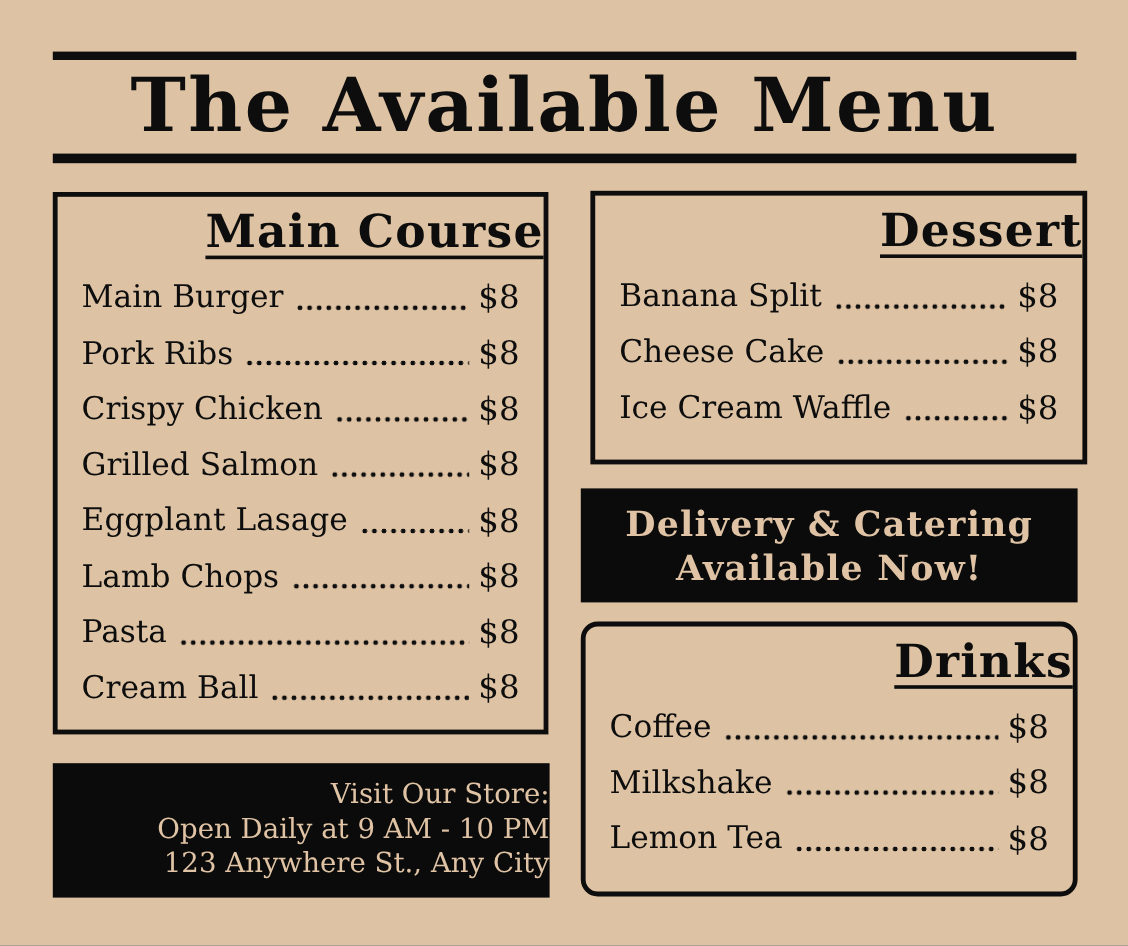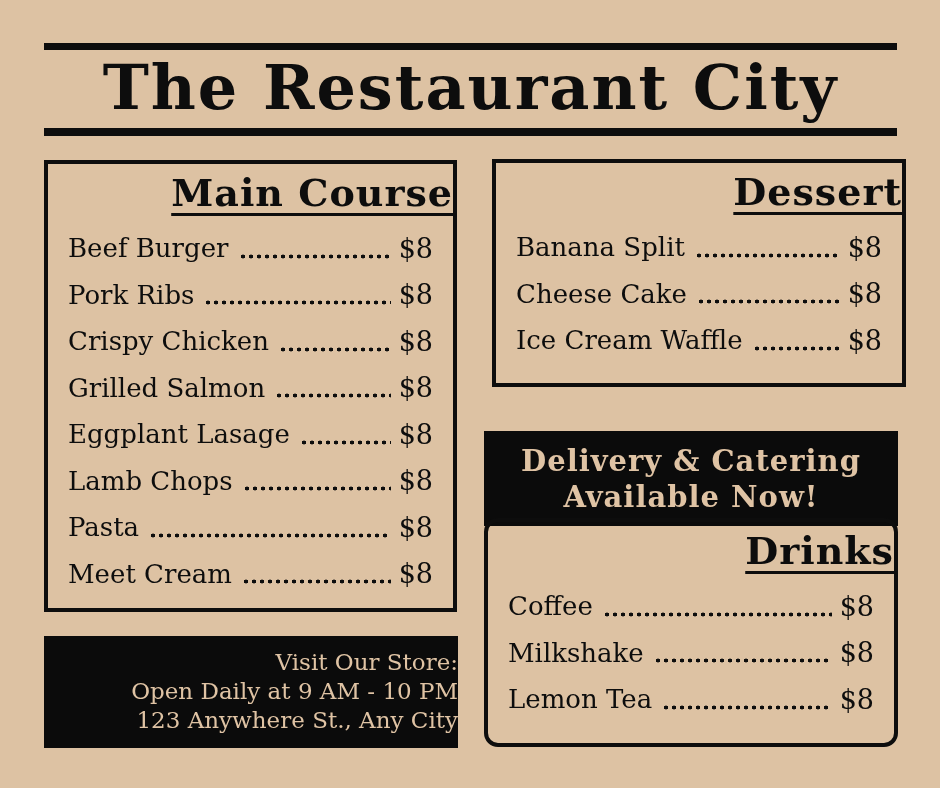--- a/index.html
+++ b/index.html
@@ -36,37 +36,37 @@
     transform:translateY(8px);
     background-image:radial-gradient(circle, var(--ink,#0d0d0d) 1.8px, rgba(0,0,0,0) 2.2px);
     background-size:8px 5px; background-repeat:repeat-x; background-position:left center;
   }
   .banner {
     position:absolute; box-sizing:border-box; background:var(--banner_bg,#0b0b0b);
     color:var(--banner_text,#dfc3a4); text-align:center;
   }
   .store-banner { left:44px; top:636px; width:414px; height:112px; padding-top:12px;
                   font-size:23px; line-height:29px;text-align:right; }
-  .delivery-banner { left:484px; top:431px; width:414px; height:95px; padding-top:12px;
+  .delivery-banner { left:484px; top:407px; width:414px; height:95px; padding-top:12px;
                      font-size:29px; line-height:36px; font-weight:bold; letter-spacing:1px; }
 </style>
 </head>
 <body>
 
 <div id="canvas">
 
   <div class="bar bar-top"></div>
-  <h1 class="title">The Restaurant City</h1>
+  <h1 class="title">The Available Menu</h1>
   <div class="bar bar-under-title"></div>
 
   <section class="box main-course">
     <h2><span class="hd">Main Course</span></h2>
     <div class="items">
       <div class="item">
-        <span class="nm">Beef Burger</span>
+        <span class="nm">Main Burger</span>
         <span class="leader"></span>
         <span class="pr">$8</span>
       </div>
       <div class="item">
         <span class="nm">Pork Ribs</span>
         <span class="leader"></span>
         <span class="pr">$8</span>
       </div>
       <div class="item">
         <span class="nm">Crispy Chicken</span>
@@ -87,21 +87,21 @@
         <span class="nm">Lamb Chops</span>
         <span class="leader"></span>
         <span class="pr">$8</span>
       </div>
       <div class="item">
         <span class="nm">Pasta</span>
         <span class="leader"></span>
         <span class="pr">$8</span>
       </div>
       <div class="item">
-        <span class="nm">Meet Cream</span>
+        <span class="nm">Cream Ball</span>
         <span class="leader"></span>
         <span class="pr">$8</span>
       </div>
     </div>
   </section>
 
   <div class="banner store-banner">
     <div>Visit Our Store:</div>
     <div>Open Daily at 9 AM - 10 PM</div>
     <div>123 Anywhere St., Any City</div>

